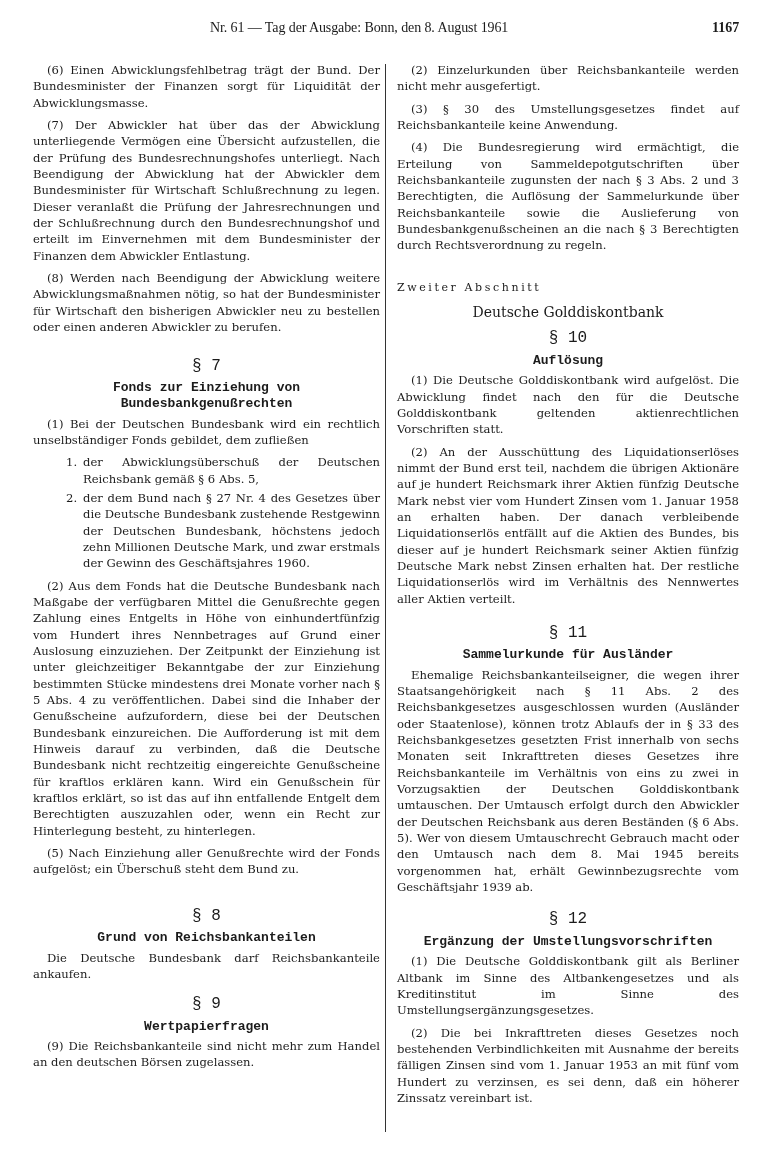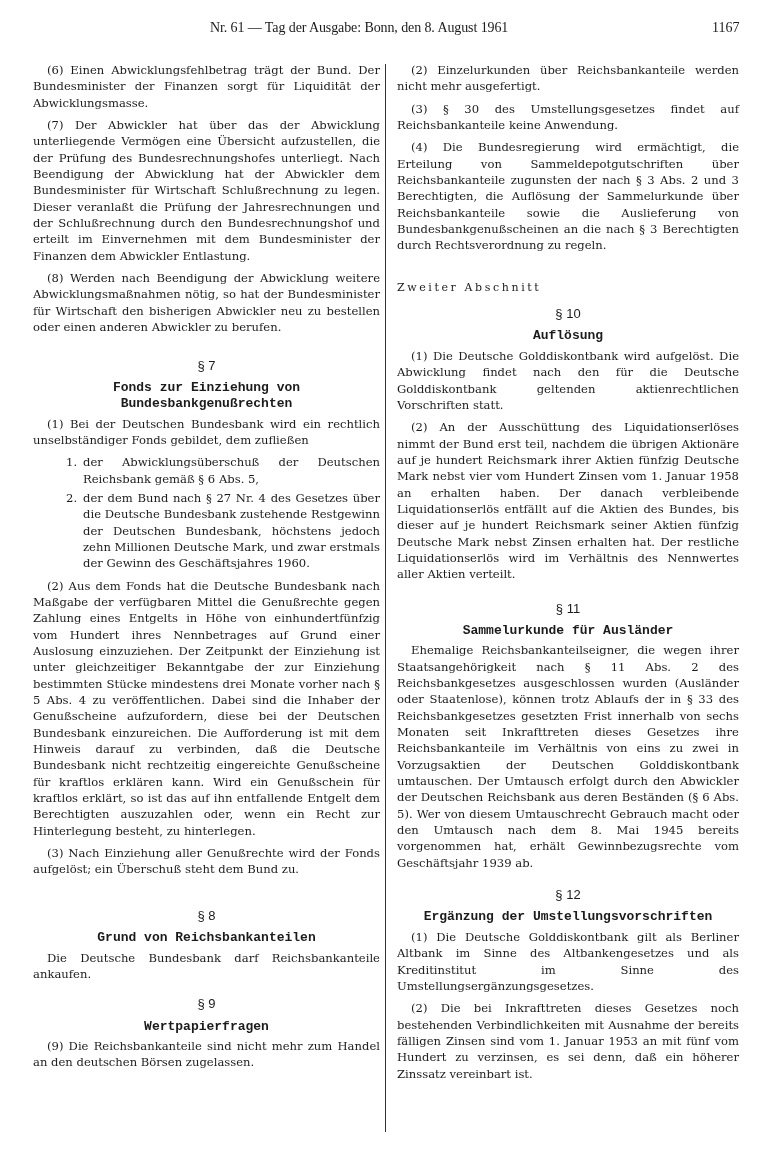--- a/index.html
+++ b/index.html
@@ -1,28 +1,28 @@
 <!DOCTYPE html>
 <html><head>
 <meta charset="utf-8">
 <style>
   html, body { margin: 0; padding: 0; background: #ffffff; }
   body { width: 770px; height: 1169px; position: relative; overflow: hidden;
          font-family: "DejaVu Serif", serif; color: #1b1b1b; }
   .header { position: absolute; top: 20px; left: 0; width: 674px; height: 24px;
             font-family: "Liberation Serif", serif; font-size: 14px; }
   .header .title { position: absolute; left: 210px; top: 0; letter-spacing: -0.1px; }
-  .header .pageno { position: absolute; left: 712px; top: 0; font-weight: normal; }
+  .header .pageno { position: absolute; left: 712px; top: 0; font-weight: bold; }
   .col { position: absolute; top: 62px; font-size: 11.6px; line-height: 16.35px;
          text-align: justify; hyphens: manual; }
   .col.left { left: 33px; width: 347px; }
   .col.right { left: 397px; width: 342px; }
   .divider { position: absolute; left: 385px; top: 64px; width: 1px; height: 1068px; background: #333; }
   p { margin: 0 0 6px 0; text-indent: 14px; }
-  .secnum { text-align: center; margin-top: 22px; margin-bottom: 6px; font-family: Liberation Sans, sans-serif; font-size: 13px; }
+  .secnum { text-align: center; margin-top: 22px; margin-bottom: 6px; font-family: Liberation Mono, monospace; font-size: 16px; }
   .sectitle { text-align: center; font-weight: bold; font-family: Liberation Mono, monospace; font-size: 13px; margin-bottom: 3px; }
   .abschnitt { letter-spacing: 2.6px; font-size: 11px; margin-top: 26px; margin-bottom: 8px; }
   .abschnitt-title { text-align: center; font-size: 14px; margin-bottom: 6px; }
   ol.items { list-style: none; margin: 0 0 6px 0; padding: 0; }
   ol.items li { position: relative; padding-left: 50px; margin-bottom: 3px; }
   ol.items li .num { position: absolute; left: 33px; top: 0; }
 </style>
 </head>
 <body>
 
@@ -43,39 +43,40 @@
     <li>
       <span class="num">1.</span>
       <span>der Abwicklungsüberschuß der Deutschen Reichsbank gemäß § 6 Abs. 5,</span>
     </li>
     <li>
       <span class="num">2.</span>
       <span>der dem Bund nach § 27 Nr. 4 des Gesetzes über die Deutsche Bundesbank zustehende Restgewinn der Deutschen Bundesbank, höchstens jedoch zehn Millionen Deutsche Mark, und zwar erstmals der Gewinn des Geschäftsjahres 1960.</span>
     </li>
   </ol>
   <p>(2) Aus dem Fonds hat die Deutsche Bundesbank nach Maßgabe der verfügbaren Mittel die Genußrechte gegen Zahlung eines Entgelts in Höhe von einhundertfünfzig vom Hundert ihres Nennbetrages auf Grund einer Auslosung einzuziehen. Der Zeitpunkt der Einziehung ist unter gleichzeitiger Bekanntgabe der zur Einziehung bestimmten Stücke mindestens drei Monate vorher nach § 5 Abs. 4 zu veröffentlichen. Dabei sind die Inhaber der Genußscheine aufzufordern, diese bei der Deutschen Bundesbank einzureichen. Die Aufforderung ist mit dem Hinweis darauf zu verbinden, daß die Deutsche Bundesbank nicht rechtzeitig eingereichte Genußscheine für kraftlos erklären kann. Wird ein Genußschein für kraftlos erklärt, so ist das auf ihn entfallende Entgelt dem Berechtigten auszuzahlen oder, wenn ein Recht zur Hinterlegung besteht, zu hinterlegen.</p>
-  <p>(3) Nach Einziehung aller Genußrechte wird der Fonds aufgelöst; ein Überschuß steht dem Bund zu.</p>
+  <p>(5) Nach Einziehung aller Genußrechte wird der Fonds aufgelöst; ein Überschuß steht dem Bund zu.</p>
 
   <div class="secnum" style="margin-top:30px">§ 8</div>
   <div class="sectitle">Grund von Reichsbankanteilen</div>
   <p>Die Deutsche Bundesbank darf Reichsbankanteile ankaufen.</p>
 
   <div class="secnum" style="margin-top:14px">§ 9</div>
   <div class="sectitle">Wertpapierfragen</div>
   <p>(9) Die Reichsbankanteile sind nicht mehr zum Handel an den deutschen Börsen zugelassen.</p>
 </div>
 
 <div class="divider"></div>
 
 <div class="col right">
   <p>(2) Einzelurkunden über Reichsbankanteile werden nicht mehr ausgefertigt.</p>
   <p>(3) § 30 des Umstellungsgesetzes findet auf Reichsbankanteile keine Anwendung.</p>
   <p>(4) Die Bundesregierung wird ermächtigt, die Erteilung von Sammeldepotgutschriften über Reichsbankanteile zugunsten der nach § 3 Abs. 2 und 3 Berechtigten, die Auflösung der Sammelurkunde über Reichsbankanteile sowie die Auslieferung von Bundesbankgenußscheinen an die nach § 3 Berechtigten durch Rechtsverordnung zu regeln.</p>
 
   <div class="abschnitt">Zweiter Abschnitt</div>
+  <div class="abschnitt-title">Deutsche Golddiskontbank</div>
 
   <div class="secnum" style="margin-top:10px">§ 10</div>
   <div class="sectitle">Auflösung</div>
   <p>(1) Die Deutsche Golddiskontbank wird aufgelöst. Die Abwicklung findet nach den für die Deutsche Golddiskontbank geltenden aktienrechtlichen Vorschriften statt.</p>
   <p>(2) An der Ausschüttung des Liquidationserlöses nimmt der Bund erst teil, nachdem die übrigen Aktionäre auf je hundert Reichsmark ihrer Aktien fünfzig Deutsche Mark nebst vier vom Hundert Zinsen vom 1. Januar 1958 an erhalten haben. Der danach verbleibende Liquidationserlös entfällt auf die Aktien des Bundes, bis dieser auf je hundert Reichsmark seiner Aktien fünfzig Deutsche Mark nebst Zinsen erhalten hat. Der restliche Liquidationserlös wird im Verhältnis des Nennwertes aller Aktien verteilt.</p>
 
   <div class="secnum" style="margin-top:18px">§ 11</div>
   <div class="sectitle">Sammelurkunde für Ausländer</div>
   <p>Ehemalige Reichsbankanteilseigner, die wegen ihrer Staatsangehörigkeit nach § 11 Abs. 2 des Reichsbankgesetzes ausgeschlossen wurden (Ausländer oder Staatenlose), können trotz Ablaufs der in § 33 des Reichsbankgesetzes gesetzten Frist innerhalb von sechs Monaten seit Inkrafttreten dieses Gesetzes ihre Reichsbankanteile im Verhältnis von eins zu zwei in Vorzugsaktien der Deutschen Golddiskontbank umtauschen. Der Umtausch erfolgt durch den Abwickler der Deutschen Reichsbank aus deren Beständen (§ 6 Abs. 5). Wer von diesem Umtauschrecht Gebrauch macht oder den Umtausch nach dem 8. Mai 1945 bereits vorgenommen hat, erhält Gewinnbezugsrechte vom Geschäftsjahr 1939 ab.</p>
 

